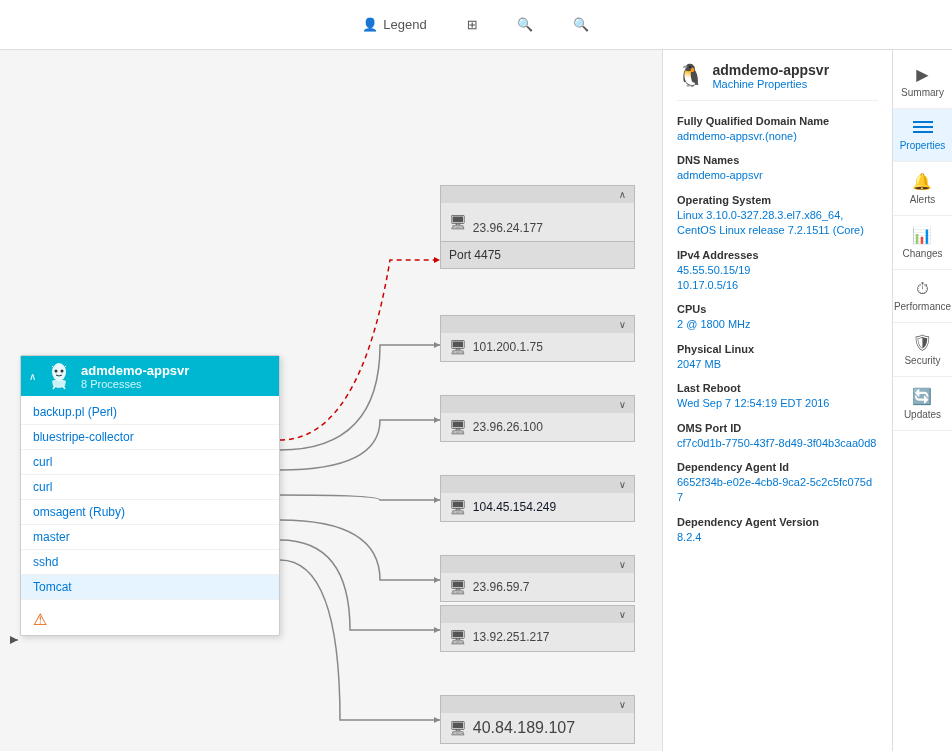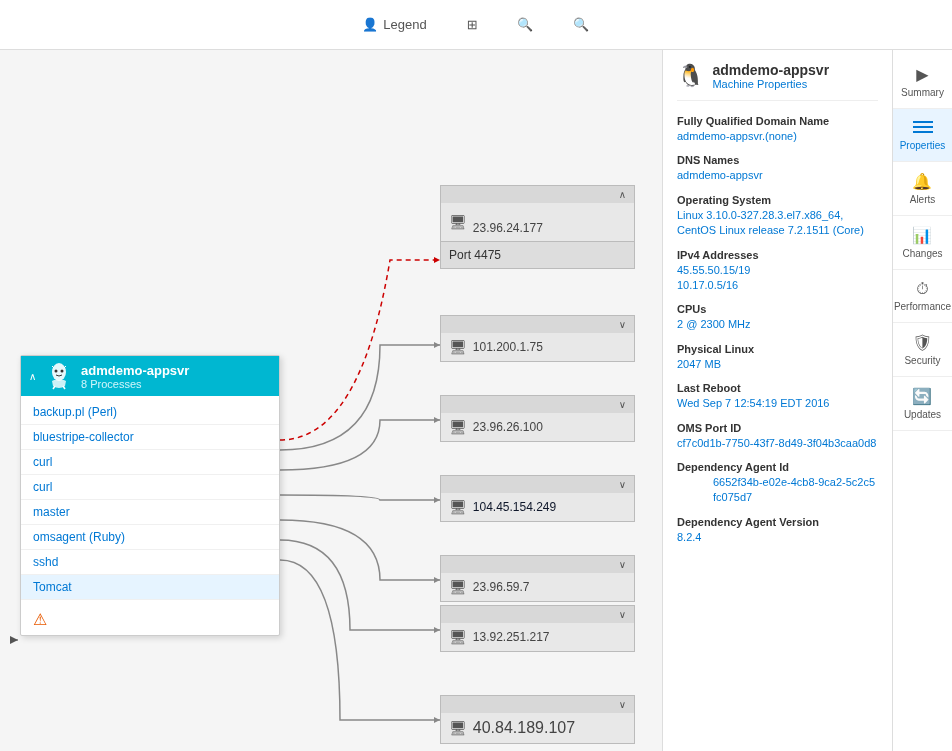--- a/index.html
+++ b/index.html
@@ -278,24 +278,24 @@
         <div class="process-row">
           <span>bluestripe-collector</span>
         </div>
         <div class="process-row">
           <span>curl</span>
         </div>
         <div class="process-row">
           <span>curl</span>
         </div>
         <div class="process-row">
+          <span>omsagent (Ruby)</span>
+        </div>
+        <div class="process-row">
           <span>master</span>
-        </div>
-        <div class="process-row">
-          <span>omsagent (Ruby)</span>
         </div>
         <div class="process-row">
           <span>sshd</span>
         </div>
         <div class="process-row" style="position:relative; background:#e6f4ff;">
           <span>Tomcat</span>
         </div>
       </div>
       <div class="machine-card-footer">
         <span class="warning-icon">⚠</span>
@@ -402,42 +402,42 @@
     </div>
 
     <div class="prop-section">
       <div class="prop-label">IPv4 Addresses</div>
       <div class="prop-value" style="white-space:pre-line;">45.55.50.15/19
 10.17.0.5/16</div>
     </div>
 
     <div class="prop-section">
       <div class="prop-label">CPUs</div>
-      <div class="prop-value">2 @ 2300 MHz</div>
+      <div class="prop-value">2 @ 1800 MHz</div>
     </div>
 
     <div class="prop-section">
       <div class="prop-label">Physical Linux</div>
       <div class="prop-value">2047 MB</div>
     </div>
 
 
     <div class="prop-section">
       <div class="prop-label">Last Reboot</div>
       <div class="prop-value">Wed Sep 7 12:54:19 EDT 2016</div>
     </div>
 
     <div class="prop-section">
       <div class="prop-label">OMS Port ID</div>
       <div class="prop-value" style="word-break:break-all;">cf7c0d1b-7750-43f7-8d49-3f04b3caa0d8</div>
     </div>
 
     <div class="prop-section">
       <div class="prop-label">Dependency Agent Id</div>
-      <div class="prop-value" style="word-break:break-all;margin-left:36px;">6652f34b-e02e-4cb8-9ca2-5c2c5fc075d7</div>
+      <div class="prop-value" style="word-break:break-all;">6652f34b-e02e-4cb8-9ca2-5c2c5fc075d7</div>
     </div>
 
     <div class="prop-section">
       <div class="prop-label">Dependency Agent Version</div>
       <div class="prop-value">8.2.4</div>
     </div>
   </div>
 
   <div class="side-nav">
     <button class="nav-btn">

